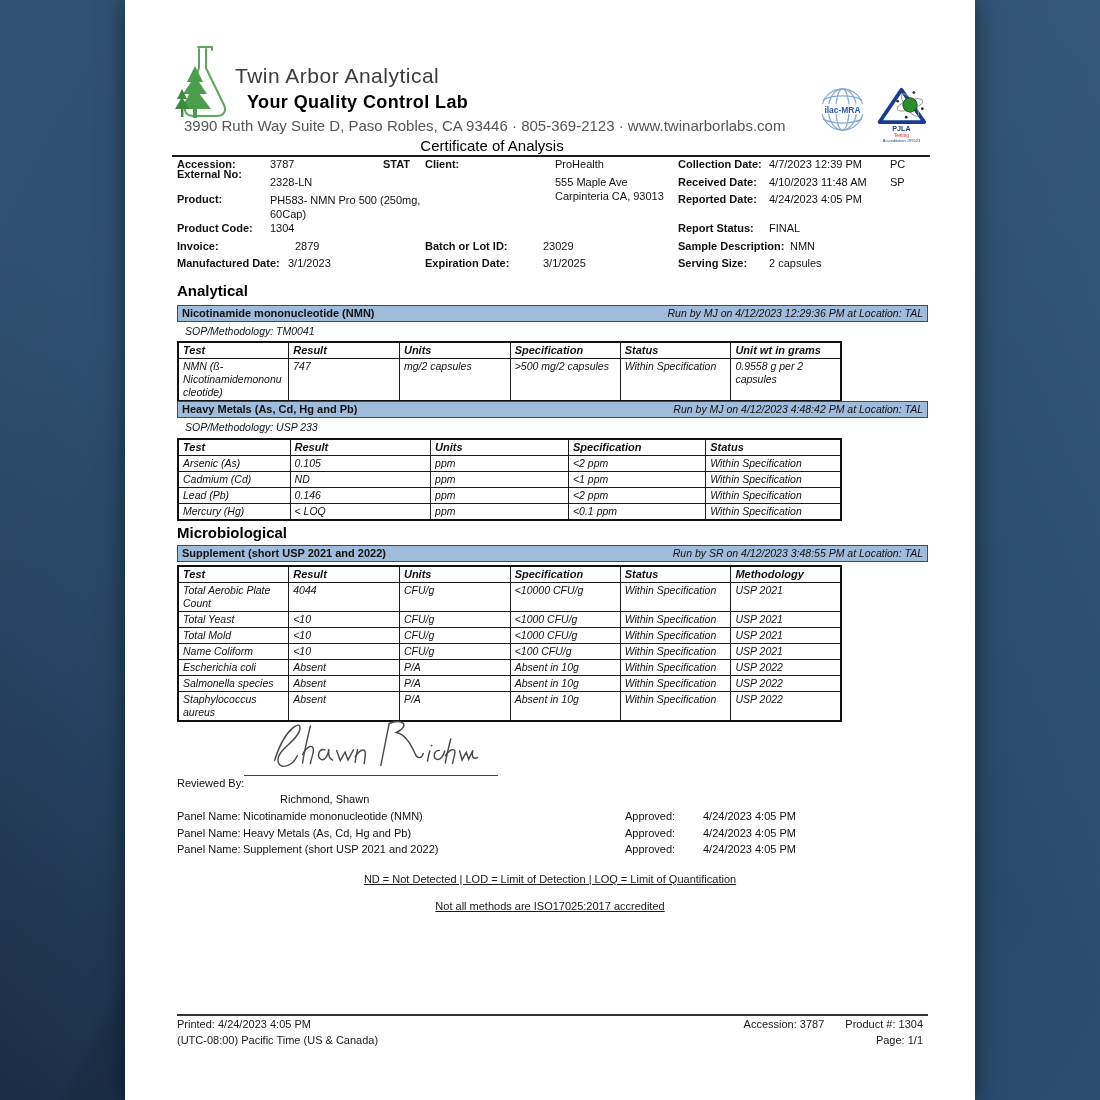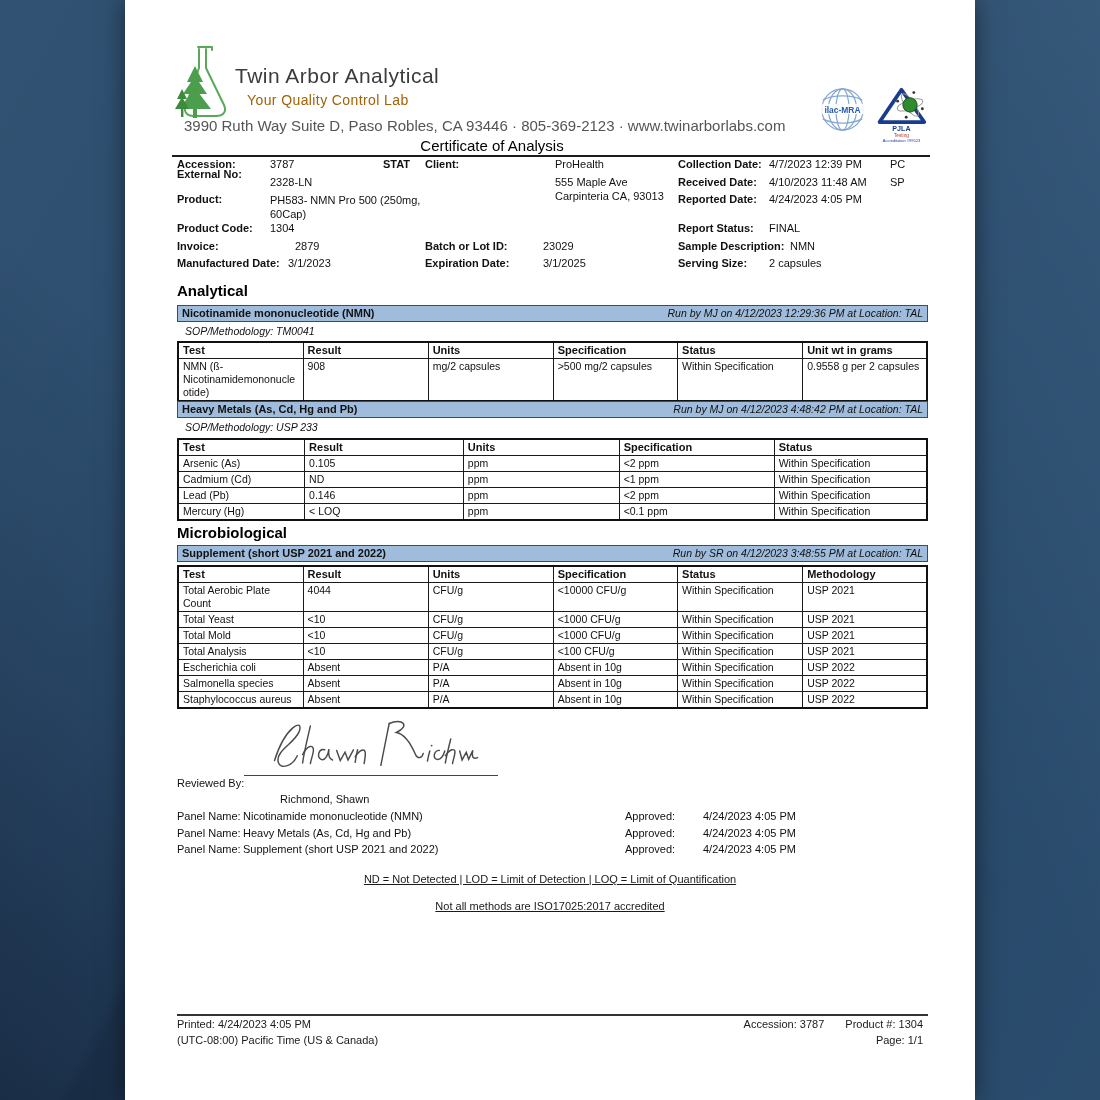--- a/index.html
+++ b/index.html
@@ -18,42 +18,42 @@
     position:absolute; left:125px; top:0; width:850px; height:1100px;
     background:#ffffff; color:#111;
     box-shadow:0 0 22px rgba(0,0,0,0.5);
     font-size:11px;
   }
   .abs { position:absolute; white-space:nowrap; }
   .b { font-weight:bold; }
   .wrap { white-space:normal; }
 
   .brand-name { font-size:21px; color:#3c3c3c; letter-spacing:0.5px; }
-  .brand-tagline { font-size:14px; color:#a16207; letter-spacing:0.4px; }
+  .brand-tagline { font-size:18px; color:#000000; letter-spacing:0.4px;font-weight:bold; }
   .brand-address { font-size:15px; color:#555; }
   .doc-title { font-size:15px; color:#000; }
   .rule { position:absolute; background:#1c1c1c; }
 
   .section-h { font-size:15px; font-weight:bold; color:#000; }
 
   .band {
     position:absolute; left:52px; width:751px; height:17px;
     background:#9fbcdc; border:1px solid #2c4f74;
     display:flex; justify-content:space-between; align-items:center;
     padding:0 4px; line-height:15px;
   }
   .band .band-title { font-weight:bold; font-size:11px; }
   .band .band-run { font-style:italic; font-size:10.5px; }
 
   .sop { font-size:10.5px; font-style:italic; }
 
   table.lab-table {
-    position:absolute; left:52px; width:751px;
+    position:absolute; left:52px; width:665px;
     border-collapse:collapse; table-layout:fixed;
-    font-size:10.5px; line-height:13px;
+    font-size:10.5px; line-height:13px;font-style:italic;
   }
   table.lab-table th, table.lab-table td {
     border:1px solid #1a1a1a; padding:1px 4px; text-align:left; vertical-align:top;
     overflow-wrap:anywhere;
   }
   table.lab-table th { font-size:11px; font-weight:bold; white-space:nowrap; overflow:hidden; }
   table.lab-table { border:2px solid #111; }
 
   .sig-line { position:absolute; border-bottom:1.2px solid #444; }
   .note { font-size:11px; color:#1a1a1a;text-decoration:underline; }
@@ -179,21 +179,21 @@
           <th>Result</th>
           <th>Units</th>
           <th>Specification</th>
           <th>Status</th>
           <th>Unit wt in grams</th>
         </tr>
       </thead>
       <tbody>
         <tr>
           <td>NMN (ß-Nicotinamidemononucleotide)</td>
-          <td>908</td>
+          <td>747</td>
           <td>mg/2 capsules</td>
           <td>&gt;500 mg/2 capsules</td>
           <td>Within Specification</td>
           <td>0.9558 g per 2 capsules</td>
         </tr>
       </tbody>
     </table>
 
   <div class="band" style="top:401px;">
     <span class="band-title">Heavy Metals (As, Cd, Hg and Pb)</span>
@@ -292,21 +292,21 @@
         </tr>
         <tr>
           <td>Total Mold</td>
           <td>&lt;10</td>
           <td>CFU/g</td>
           <td>&lt;1000 CFU/g</td>
           <td>Within Specification</td>
           <td>USP 2021</td>
         </tr>
         <tr>
-          <td>Total Analysis</td>
+          <td>Name Coliform</td>
           <td>&lt;10</td>
           <td>CFU/g</td>
           <td>&lt;100 CFU/g</td>
           <td>Within Specification</td>
           <td>USP 2021</td>
         </tr>
         <tr>
           <td>Escherichia coli</td>
           <td>Absent</td>
           <td>P/A</td>

